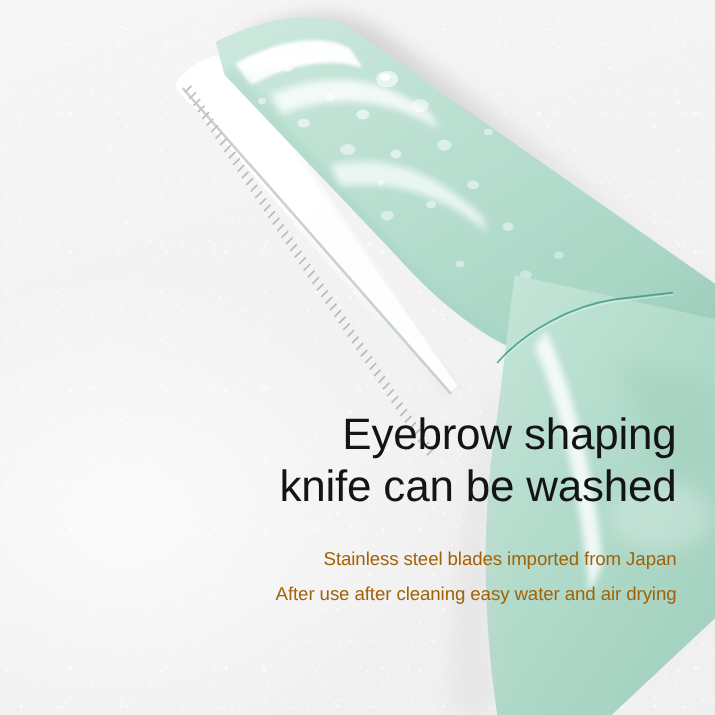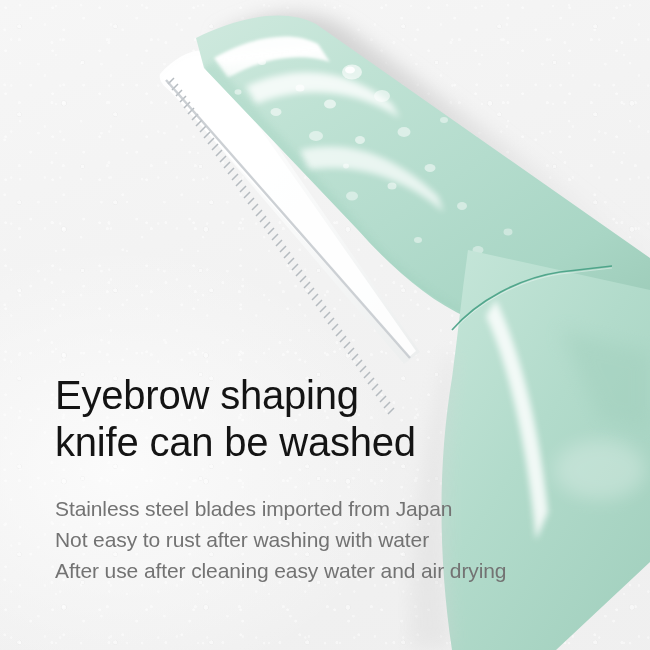--- a/index.html
+++ b/index.html
@@ -60,39 +60,40 @@
   
   .product-layer { position: absolute; inset: 0; }
   .product-layer svg { display: block; width: 650px; height: 650px; }
 
   
   .copy {
     position: absolute;
     left: 55px;
     top: 372px;
     width: 560px;
+    text-align: right;
   }
   .headline {
     font-size: 40px;
     line-height: 47px;
     font-weight: 400;
     color: #141414;
     letter-spacing: -0.2px;
     margin: 0;
     white-space: pre-line;
   }
   .bullets {
     margin: 27px 0 0 0;
     padding: 0;
     list-style: none;
   }
   .bullets li {
-    font-size: 21px;
+    font-size: 17px;
     line-height: 31px;
-    color: #737373;
+    color: #a16207;
     letter-spacing: -0.1px;
     white-space: nowrap;
   }
 </style>
 </head>
 <body>
 
 <div id="stage">
 
   <div class="bg-base"></div>
@@ -241,18 +242,17 @@
       <path d="M 456,356 C 444,440 442,540 452,648 L 410,648
                C 410,540 424,440 448,352 Z" fill="#d5d5d5" opacity="0.35" filter="url(#softBlur)"></path>
     </svg>
   </div>
 
   <div class="copy">
     <h1 class="headline">Eyebrow shaping
 knife can be washed</h1>
     <ul class="bullets">
       <li>Stainless steel blades imported from Japan</li>
-      <li>Not easy to rust after washing with water</li>
       <li>After use after cleaning easy water and air drying</li>
     </ul>
   </div>
 
 </div>
 
 </body></html>

